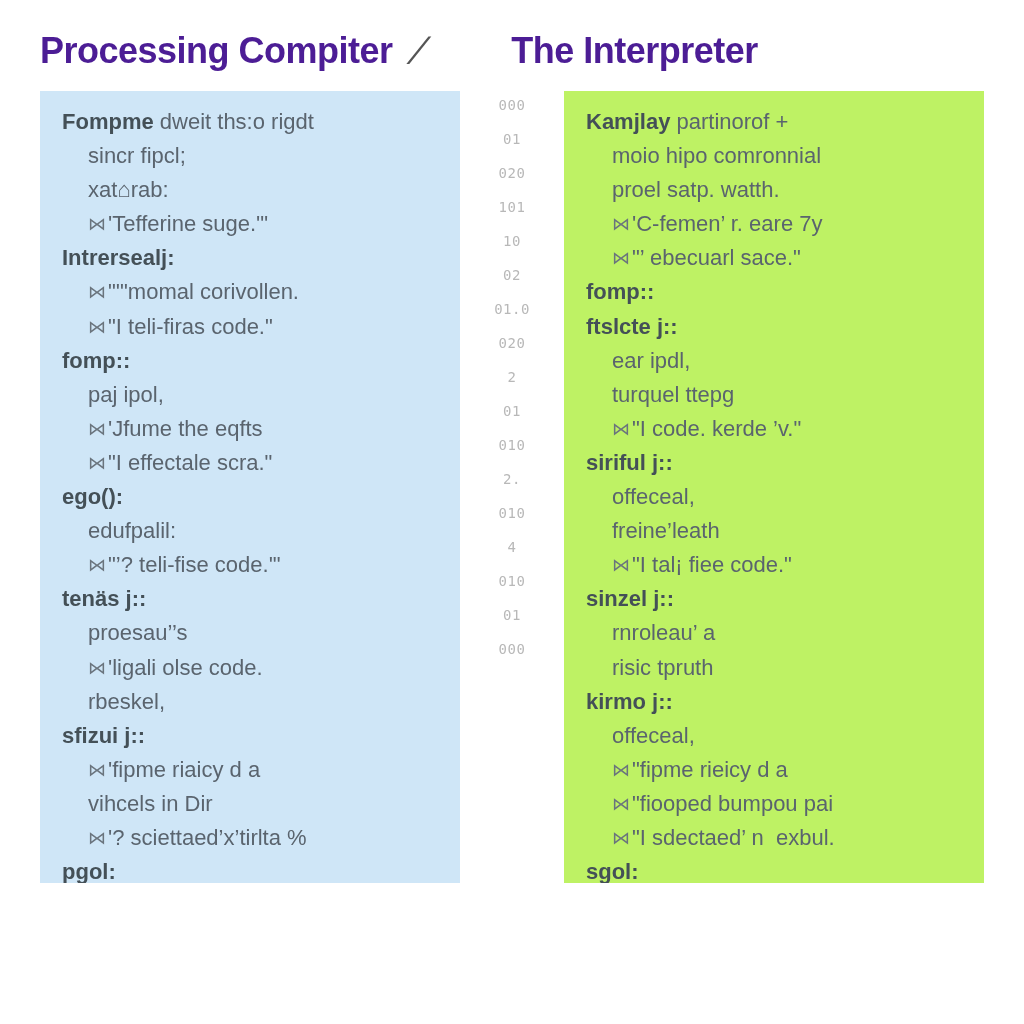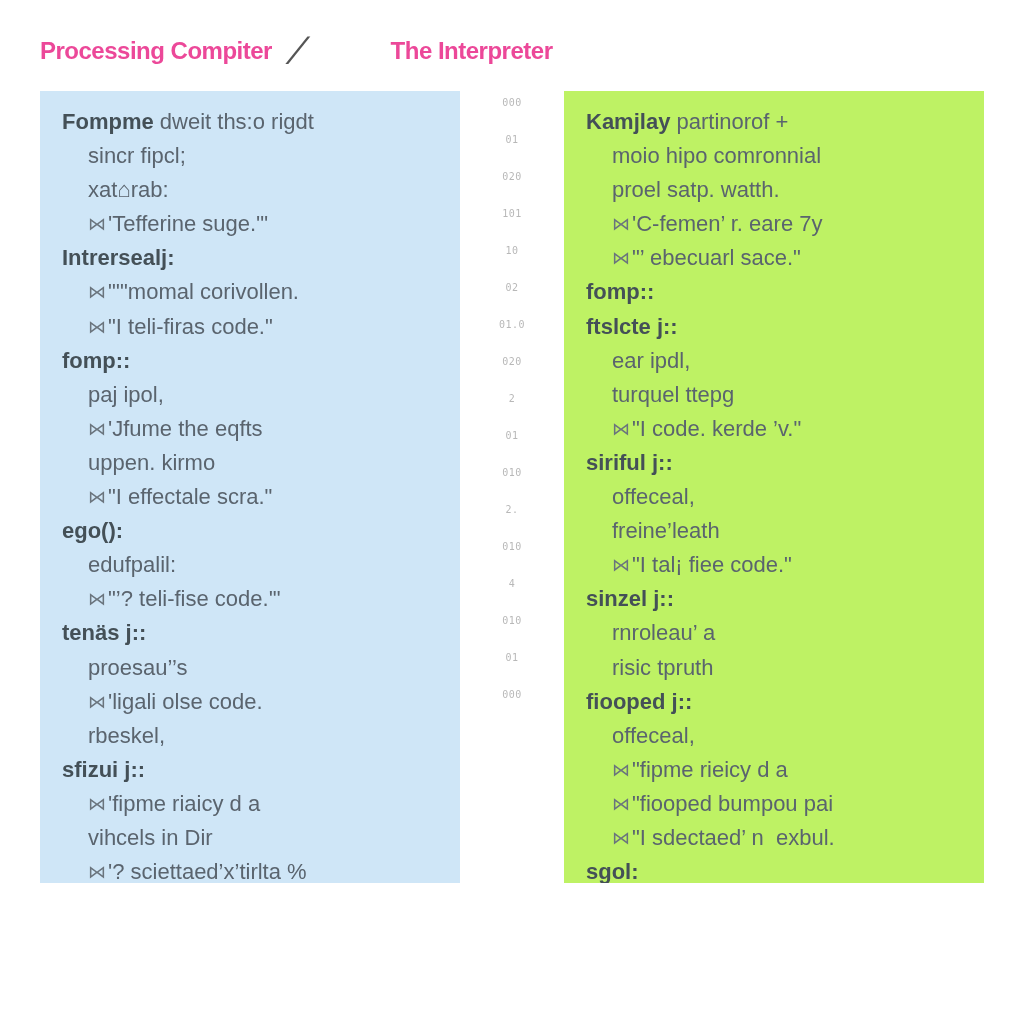--- a/index.html
+++ b/index.html
@@ -11,24 +11,24 @@
     overflow: hidden;
     position: relative;
   }
   .header {
     display: flex;
     align-items: center;
     padding: 28px 40px 18px 40px;
     gap: 24px;
   }
   .title {
-    font-size: 24px;
+    font-size: 36px;
     font-weight: 800;
     letter-spacing: -0.5px;
-    color: #ec4899;
+    color: #4c1d95;
   }
   .slash {
     font-size: 40px;
     font-weight: 300;
     color: #555;
     transform: skewX(-10deg);
   }
   .columns {
     display: flex;
     padding: 0 40px;
@@ -46,22 +46,22 @@
     height: 792px;
   }
   .panel.left  { background: #cfe6f7; margin-right: 0; }
   .panel.right { background: #bef264; margin-left: auto; }
   .gutter {
     flex: 1 1 auto;
     display: flex;
     flex-direction: column;
     align-items: center;
     padding-top: 6px;
-    gap: 26px;
-    font-size: 10px;
+    gap: 18px;
+    font-size: 14px;
     color: #b8b8b8;
     font-family: Menlo, monospace;
     letter-spacing: 0.5px;
   }
   .kw { color: #445057; font-weight: 700; }
   .line { white-space: pre; }
   .ind1 { padding-left: 26px; }
   .glyph {
     display: inline-block;
     font-size: 18px;
@@ -85,21 +85,20 @@
       <div class="line"><span class="kw">Fompme</span><span> dweit ths:o rigdt</span></div>
       <div class="line ind1"><span>sincr fipcl;</span></div>
       <div class="line ind1"><span>xat⌂rab:</span></div>
       <div class="line ind1"><span class="glyph">⋈</span><span>'Tefferine suge.'"</span></div>
       <div class="line"><span class="kw">Intrersealj:</span><span></span></div>
       <div class="line ind1"><span class="glyph">⋈</span><span>"'"momal corivollen.</span></div>
       <div class="line ind1"><span class="glyph">⋈</span><span>"I teli-firas code."</span></div>
       <div class="line"><span class="kw">fomp::</span><span></span></div>
       <div class="line ind1"><span>paj ipol,</span></div>
       <div class="line ind1"><span class="glyph">⋈</span><span>'Jfume the eqfts</span></div>
-      <div class="line ind1"><span>uppen. kirmo</span></div>
       <div class="line ind1"><span class="glyph">⋈</span><span>"I effectale scra."</span></div>
       <div class="line"><span class="kw">ego():</span><span></span></div>
       <div class="line ind1"><span>edufpalil:</span></div>
       <div class="line ind1"><span class="glyph">⋈</span><span>"’? teli-fise code.'"</span></div>
       <div class="line"><span class="kw">tenäs j::</span><span></span></div>
       <div class="line ind1"><span>proesau’’s</span></div>
       <div class="line ind1"><span class="glyph">⋈</span><span>'ligali olse code.</span></div>
       <div class="line ind1"><span>rbeskel,</span></div>
       <div class="line"><span class="kw">sfizui j::</span><span></span></div>
       <div class="line ind1"><span class="glyph">⋈</span><span>'fipme riaicy d a</span></div>
@@ -137,20 +136,20 @@
       <div class="line ind1"><span>ear ipdl,</span></div>
       <div class="line ind1"><span>turquel ttepg</span></div>
       <div class="line ind1"><span class="glyph">⋈</span><span>"I code. kerde ’v."</span></div>
       <div class="line"><span class="kw">siriful j::</span><span></span></div>
       <div class="line ind1"><span>offeceal,</span></div>
       <div class="line ind1"><span>freine’leath</span></div>
       <div class="line ind1"><span class="glyph">⋈</span><span>"I tal¡ fiee code."</span></div>
       <div class="line"><span class="kw">sinzel j::</span><span></span></div>
       <div class="line ind1"><span>rnroleau’ a</span></div>
       <div class="line ind1"><span>risic tpruth</span></div>
-      <div class="line"><span class="kw">fiooped j::</span><span></span></div>
+      <div class="line"><span class="kw">kirmo j::</span><span></span></div>
       <div class="line ind1"><span>offeceal,</span></div>
       <div class="line ind1"><span class="glyph">⋈</span><span>"fipme rieicy d a</span></div>
       <div class="line ind1"><span class="glyph">⋈</span><span>"fiooped bumpou pai</span></div>
       <div class="line ind1"><span class="glyph">⋈</span><span>"I sdectaed’ n  exbul.</span></div>
       <div class="line"><span class="kw">sgol:</span><span></span></div>
     </div>
 </div>
 
 </body></html>

